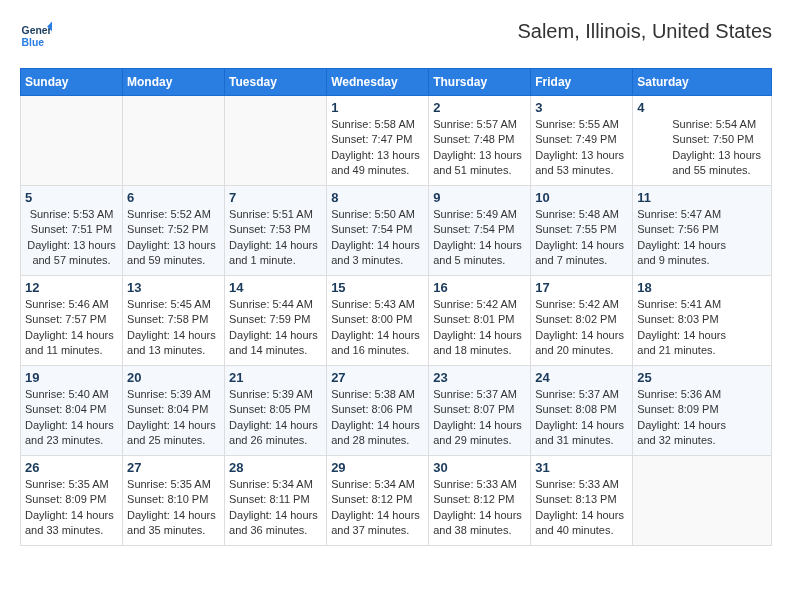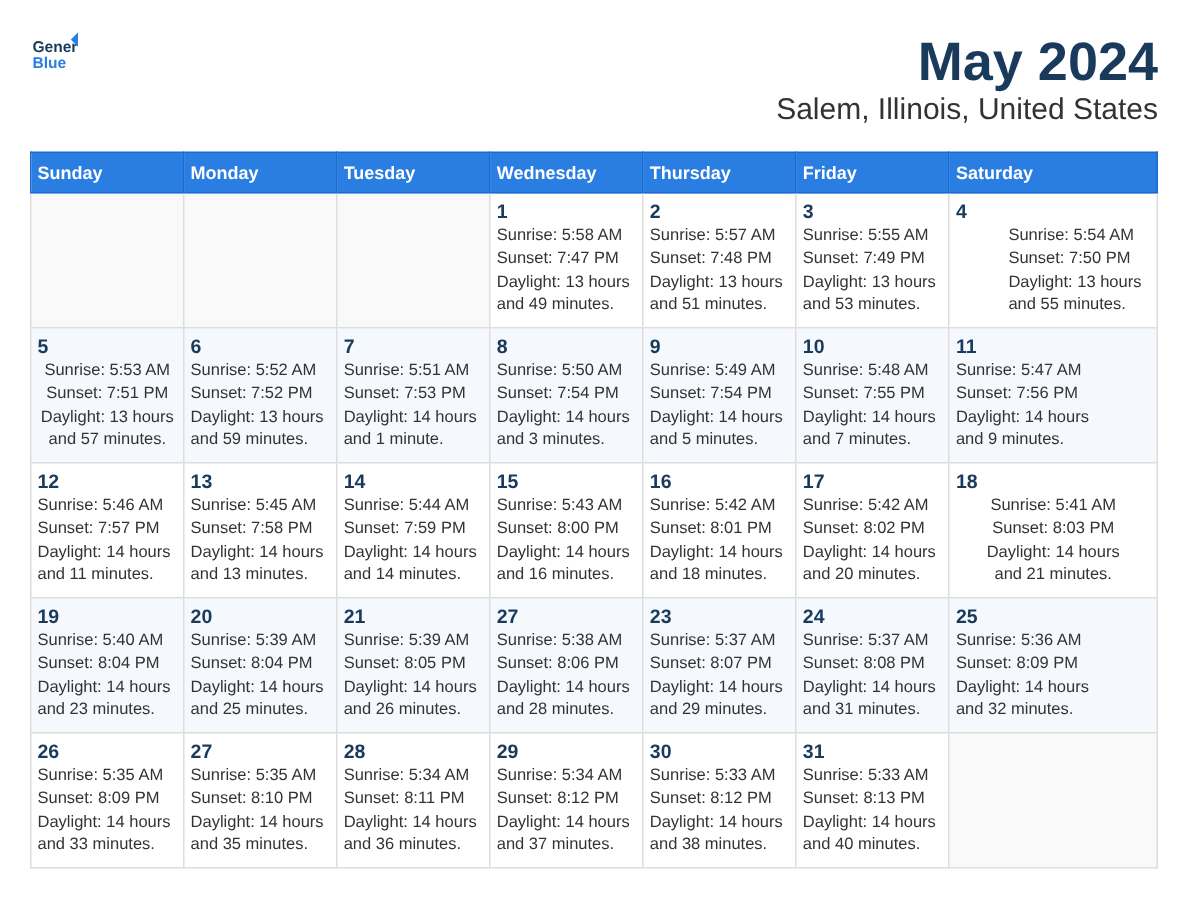--- a/index.html
+++ b/index.html
@@ -91,21 +91,20 @@
 
 <div class="header">
   <div class="logo">
     <svg class="logo-icon" viewBox="0 0 40 40">
       <text x="2" y="18" font-size="13" font-weight="bold" fill="#1a3a5c" font-family="Arial">General</text>
       <text x="2" y="32" font-size="13" font-weight="bold" fill="#2a7de1" font-family="Arial">Blue</text>
       <polygon points="34,8 40,2 40,14" fill="#2a7de1"></polygon>
     </svg>
   </div>
   <div class="title-block">
-    <div class="main-title">May 2024</div>
     <div class="subtitle">Salem, Illinois, United States</div>
   </div>
 </div>
 
 <table>
   <thead>
     <tr>
     <th>Sunday</th>
         <th>Monday</th>
         <th>Tuesday</th>
@@ -238,21 +237,21 @@
         </td>
         <td>
           <span class="day-num">17</span>
           <div class="day-info" style="white-space: pre-line;">Sunrise: 5:42 AM
 Sunset: 8:02 PM
 Daylight: 14 hours
 and 20 minutes.</div>
         </td>
         <td>
           <span class="day-num">18</span>
-          <div class="day-info" style="white-space: pre-line; text-align: center;">Sunrise: 5:41 AM
+          <div class="day-info" style="white-space: pre-line;">Sunrise: 5:41 AM
 Sunset: 8:03 PM
 Daylight: 14 hours
 and 21 minutes.</div>
         </td>
       </tr>
       <tr>
         <td>
           <span class="day-num">19</span>
           <div class="day-info" style="white-space: pre-line;">Sunrise: 5:40 AM
 Sunset: 8:04 PM

